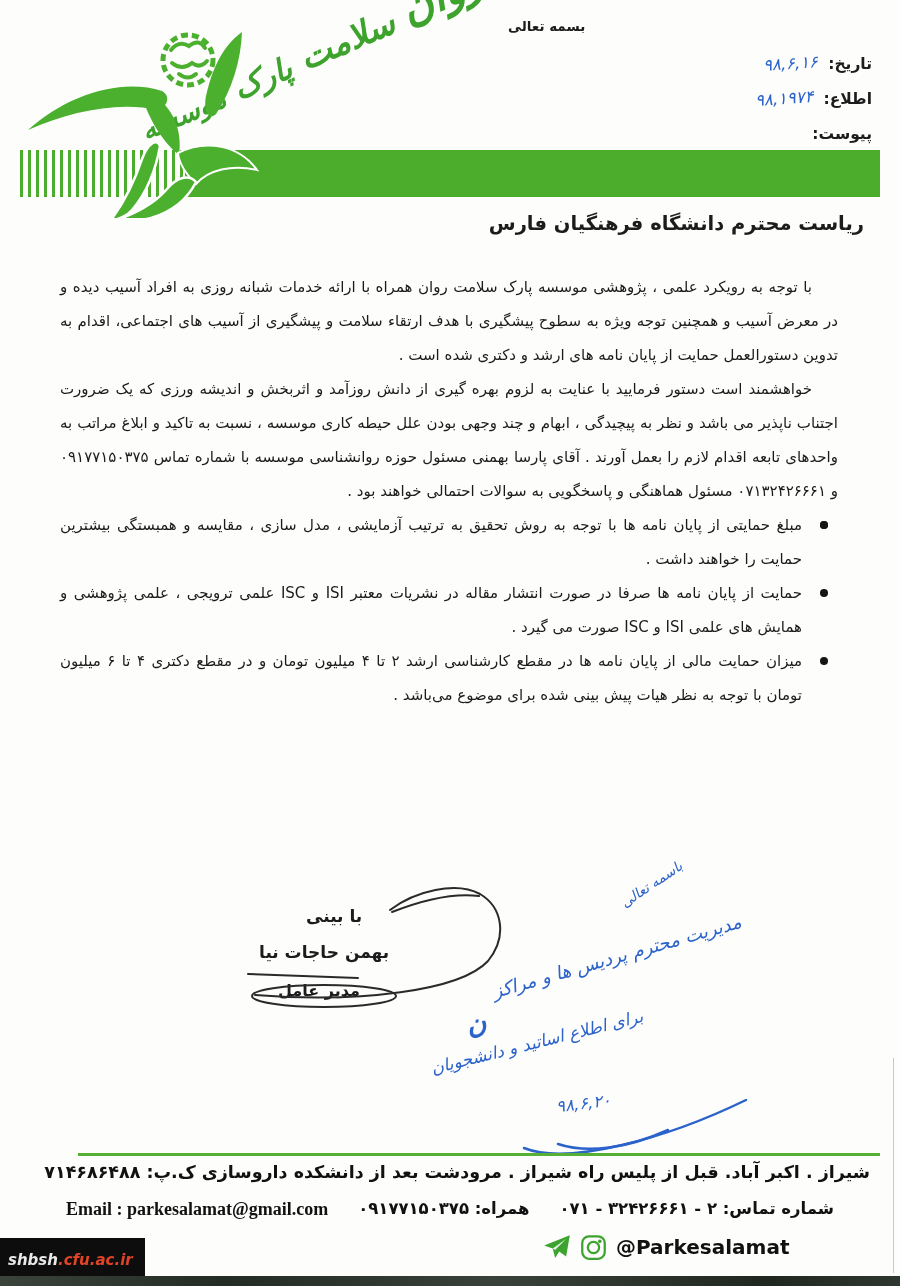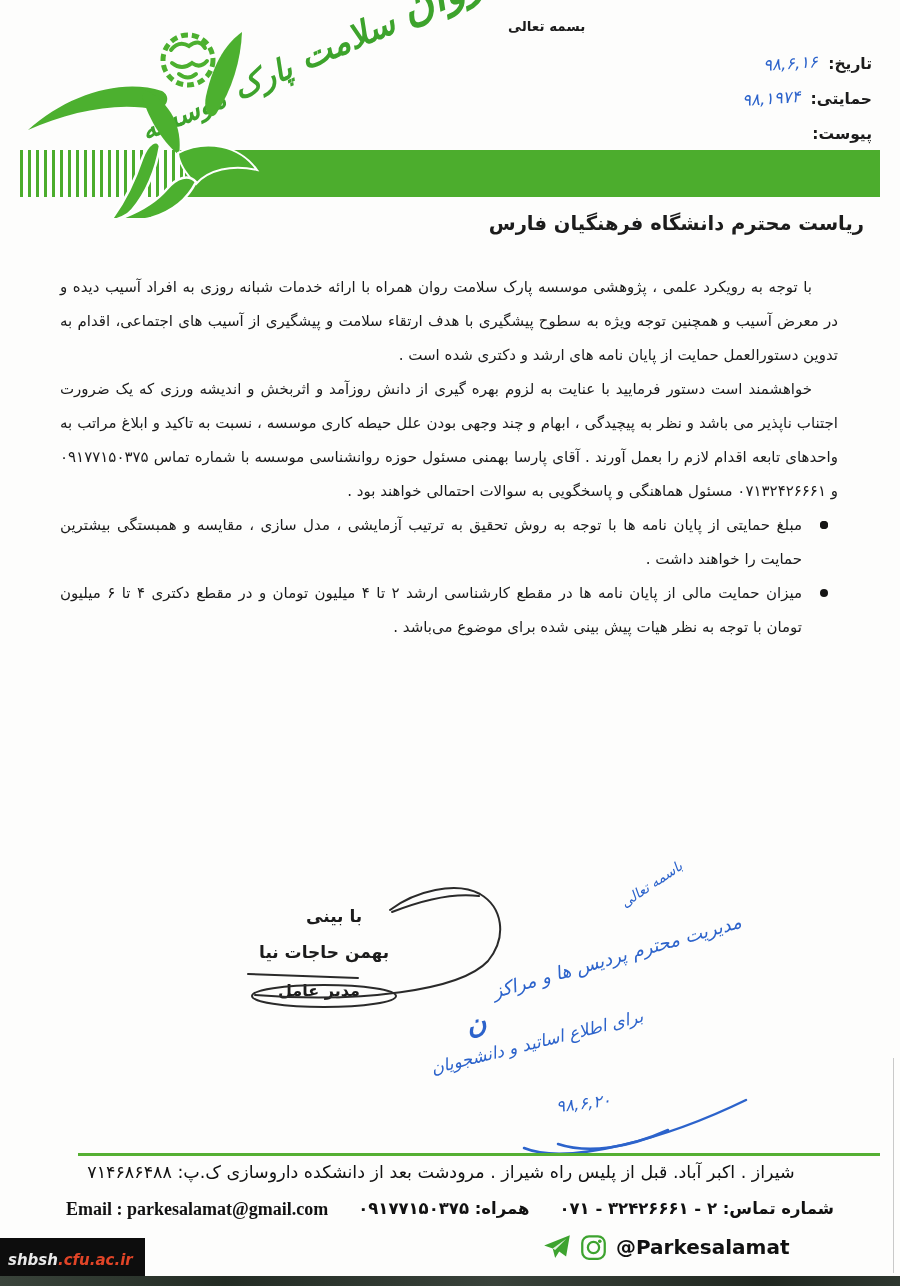--- a/index.html
+++ b/index.html
@@ -51,22 +51,22 @@
   .hw { position:absolute; color:#2c63cb; direction:rtl; white-space:nowrap; font-style:italic; }
   .hw1 { left:616px; top:876px; font-size:14px; transform:rotate(-34deg); }
   .hw2 { left:488px; top:946px; font-size:18.5px; transform:rotate(-16deg); letter-spacing:1px; }
   .hw3 { left:428px; top:1032px; font-size:17px; transform:rotate(-14deg); letter-spacing:1px; }
   .hw-init { left:466px; top:1008px; font-size:27px; transform:rotate(-12deg); font-weight:bold; }
   .hw-date { left:556px; top:1094px; font-size:16.5px; transform:rotate(-7deg); letter-spacing:2px; }
   .hw-flourish { position:absolute; left:518px; top:1092px; width:240px; height:80px; }
   
   .footer-rule { position:absolute; left:78px; width:802px; top:1153px; height:3px; background:#55b033; }
   .footer-address {
-    position:absolute; left:12px; right:30px; top:1162px; text-align:center;
-    direction:rtl; font-weight:normal; font-size:17.5px; color:#111;
+    position:absolute; left:12px; right:30px; top:1162px; 
+    direction:rtl; font-weight:bold; font-size:17.5px; color:#111;
   }
   .footer-contact {
     position:absolute; left:30px; right:30px; top:1199px;
     display:flex; direction:rtl; justify-content:center; gap:30px;
     font-weight:bold; font-size:16.5px; color:#111;
   }
   .footer-email { direction:ltr; font-family:"Liberation Serif", serif; font-size:18px; }
   .social-row { position:absolute; left:543px; top:1233px; display:flex; align-items:center; gap:9px; }
   .social-handle { font-size:20px; font-weight:bold; color:#111; }
   .watermark {
@@ -117,41 +117,45 @@
   </div>
 
   <div class="bismillah">بسمه تعالی</div>
 
   <div class="meta">
     <div class="meta-row">
       <span class="meta-label">تاریخ:</span>
       <span class="meta-value">۹۸,۶,۱۶</span>
     </div>
     <div class="meta-row">
-      <span class="meta-label">حمایتی:</span>
+      <span class="meta-label">اطلاع:</span>
       <span class="meta-value">۹۸,۱۹۷۴</span>
     </div>
     <div class="meta-row">
       <span class="meta-label">پیوست:</span>
       <span class="meta-value"></span>
     </div>
   </div>
 
   <div class="recipient">ریاست محترم دانشگاه فرهنگیان فارس</div>
 
   <div class="body-text">
     <p class="para">با توجه به رویکرد علمی ، پژوهشی موسسه پارک سلامت روان همراه با ارائه خدمات شبانه روزی به افراد آسیب دیده و در معرض آسیب و همچنین توجه ویژه به سطوح پیشگیری با هدف ارتقاء سلامت و پیشگیری از آسیب های اجتماعی، اقدام به تدوین دستورالعمل حمایت از پایان نامه های ارشد و دکتری شده است .</p>
     <p class="para">خواهشمند است دستور فرمایید با عنایت به لزوم بهره گیری از دانش روزآمد و اثربخش و اندیشه ورزی که یک ضرورت اجتناب ناپذیر می باشد و نظر به پیچیدگی ، ابهام و چند وجهی بودن علل حیطه کاری موسسه ، نسبت به تاکید و ابلاغ مراتب به واحدهای تابعه اقدام لازم را بعمل آورند . آقای پارسا بهمنی مسئول حوزه روانشناسی موسسه با شماره تماس ۰۹۱۷۷۱۵۰۳۷۵ و ۰۷۱۳۲۴۲۶۶۶۱ مسئول هماهنگی و پاسخگویی به سوالات احتمالی خواهند بود .</p>
     <ul class="bullets">
       <li>
         <span class="bullet-dot"></span>
       </li>
       <li>
         <span class="bullet-dot"></span>
         <span>مبلغ حمایتی از پایان نامه ها با توجه به روش تحقیق به ترتیب آزمایشی ، مدل سازی ، مقایسه و همبستگی بیشترین حمایت را خواهند داشت .</span>
+      </li>
+      <li>
+        <span class="bullet-dot"></span>
+        <span>حمایت از پایان نامه ها صرفا در صورت انتشار مقاله در نشریات معتبر ISI و ISC علمی ترویجی ، علمی پژوهشی و همایش های علمی ISI و ISC صورت می گیرد .</span>
       </li>
       <li>
         <span class="bullet-dot"></span>
         <span>میزان حمایت مالی از پایان نامه ها در مقطع کارشناسی ارشد ۲ تا ۴ میلیون تومان و در مقطع دکتری ۴ تا ۶ میلیون تومان با توجه به نظر هیات پیش بینی شده برای موضوع می‌باشد .</span>
       </li>
     </ul>
   </div>
 
   <div class="sig-text sig-thanks">با بینی</div>
   <div class="sig-text sig-name">بهمن حاجات نیا</div>

